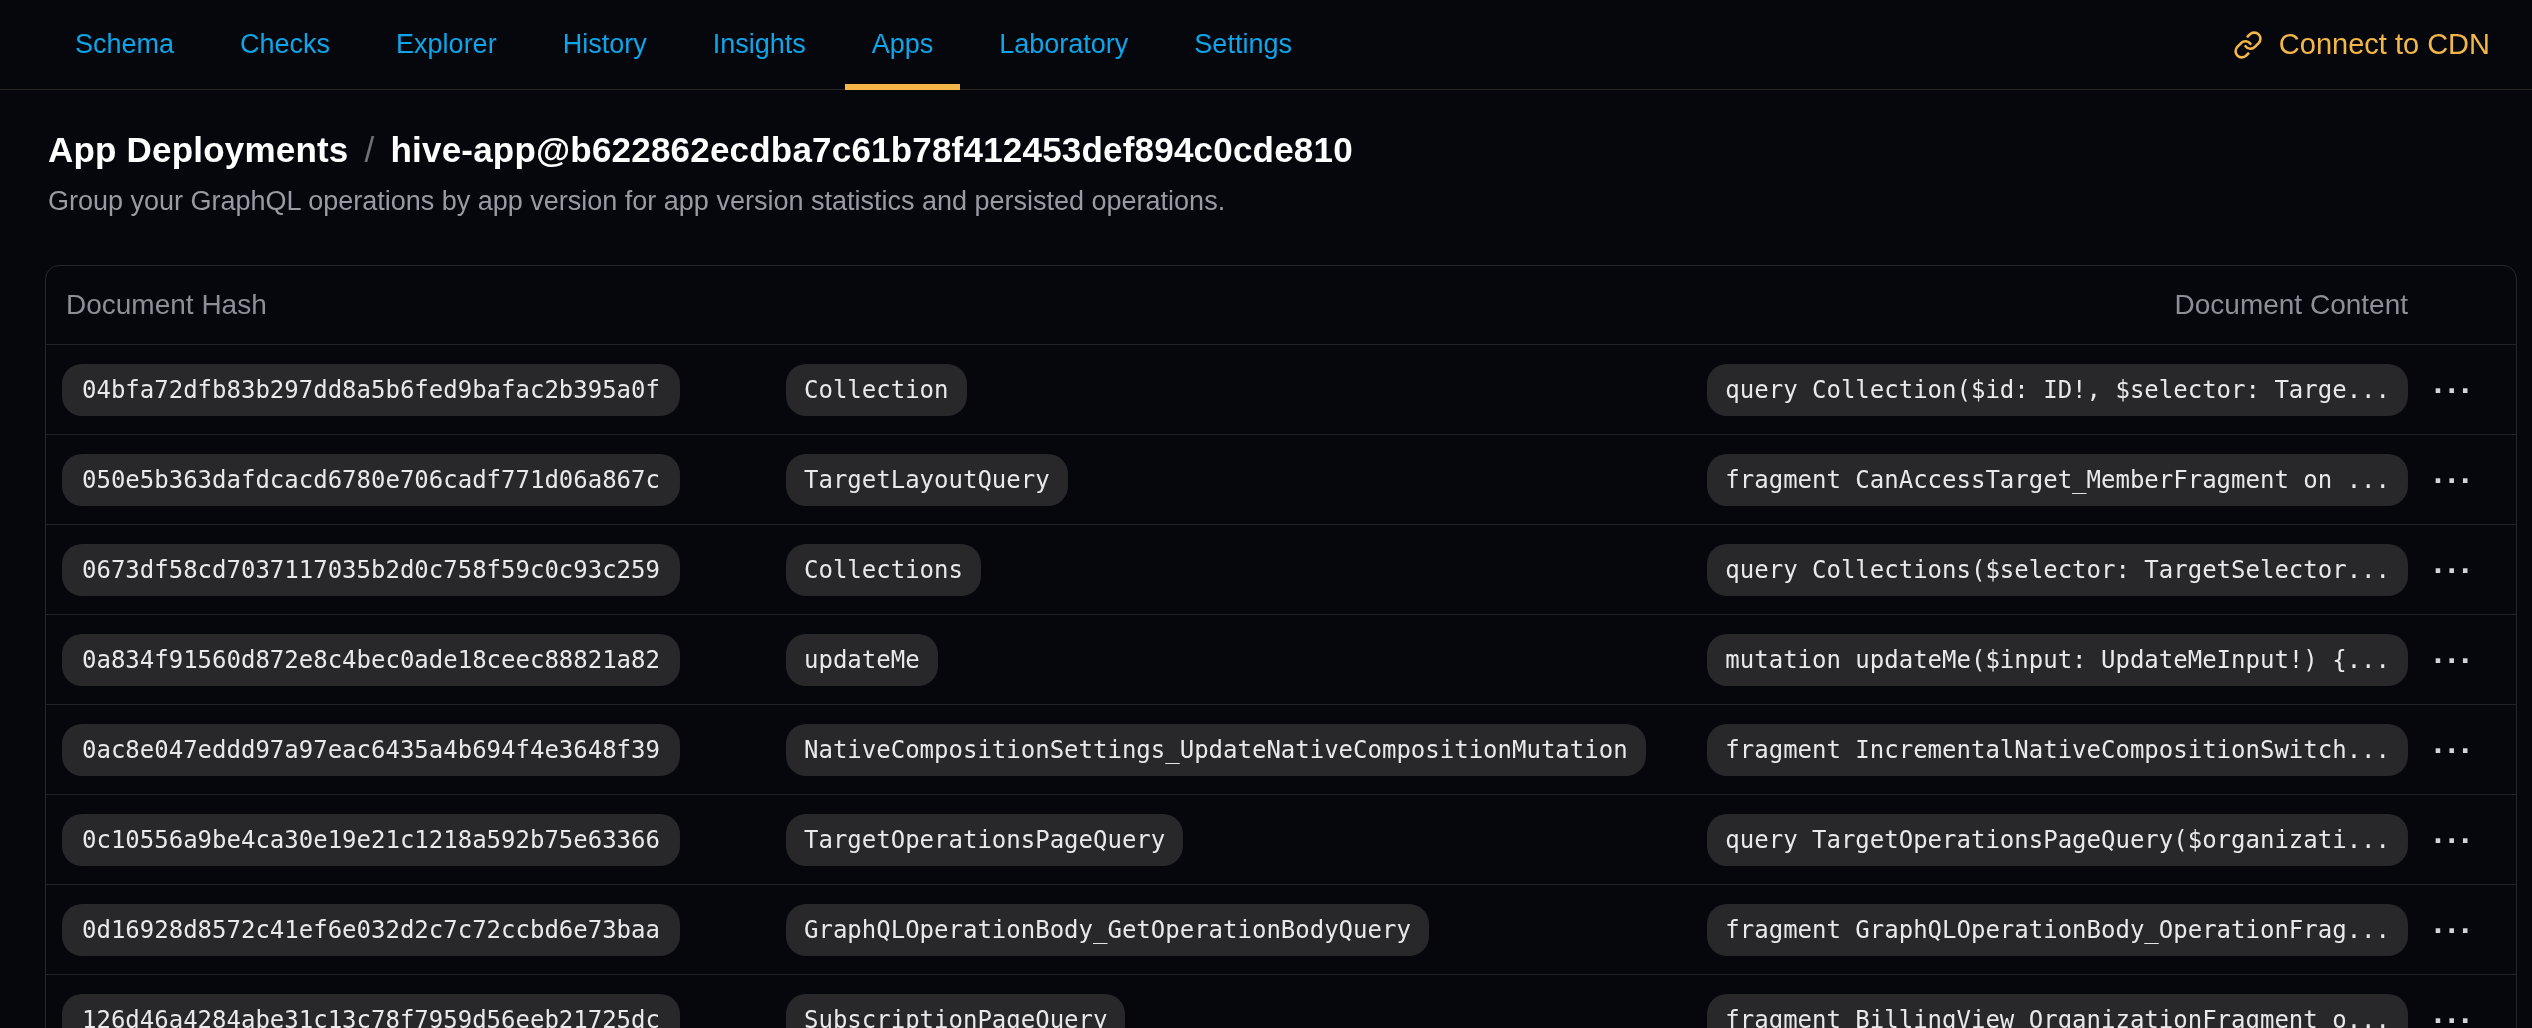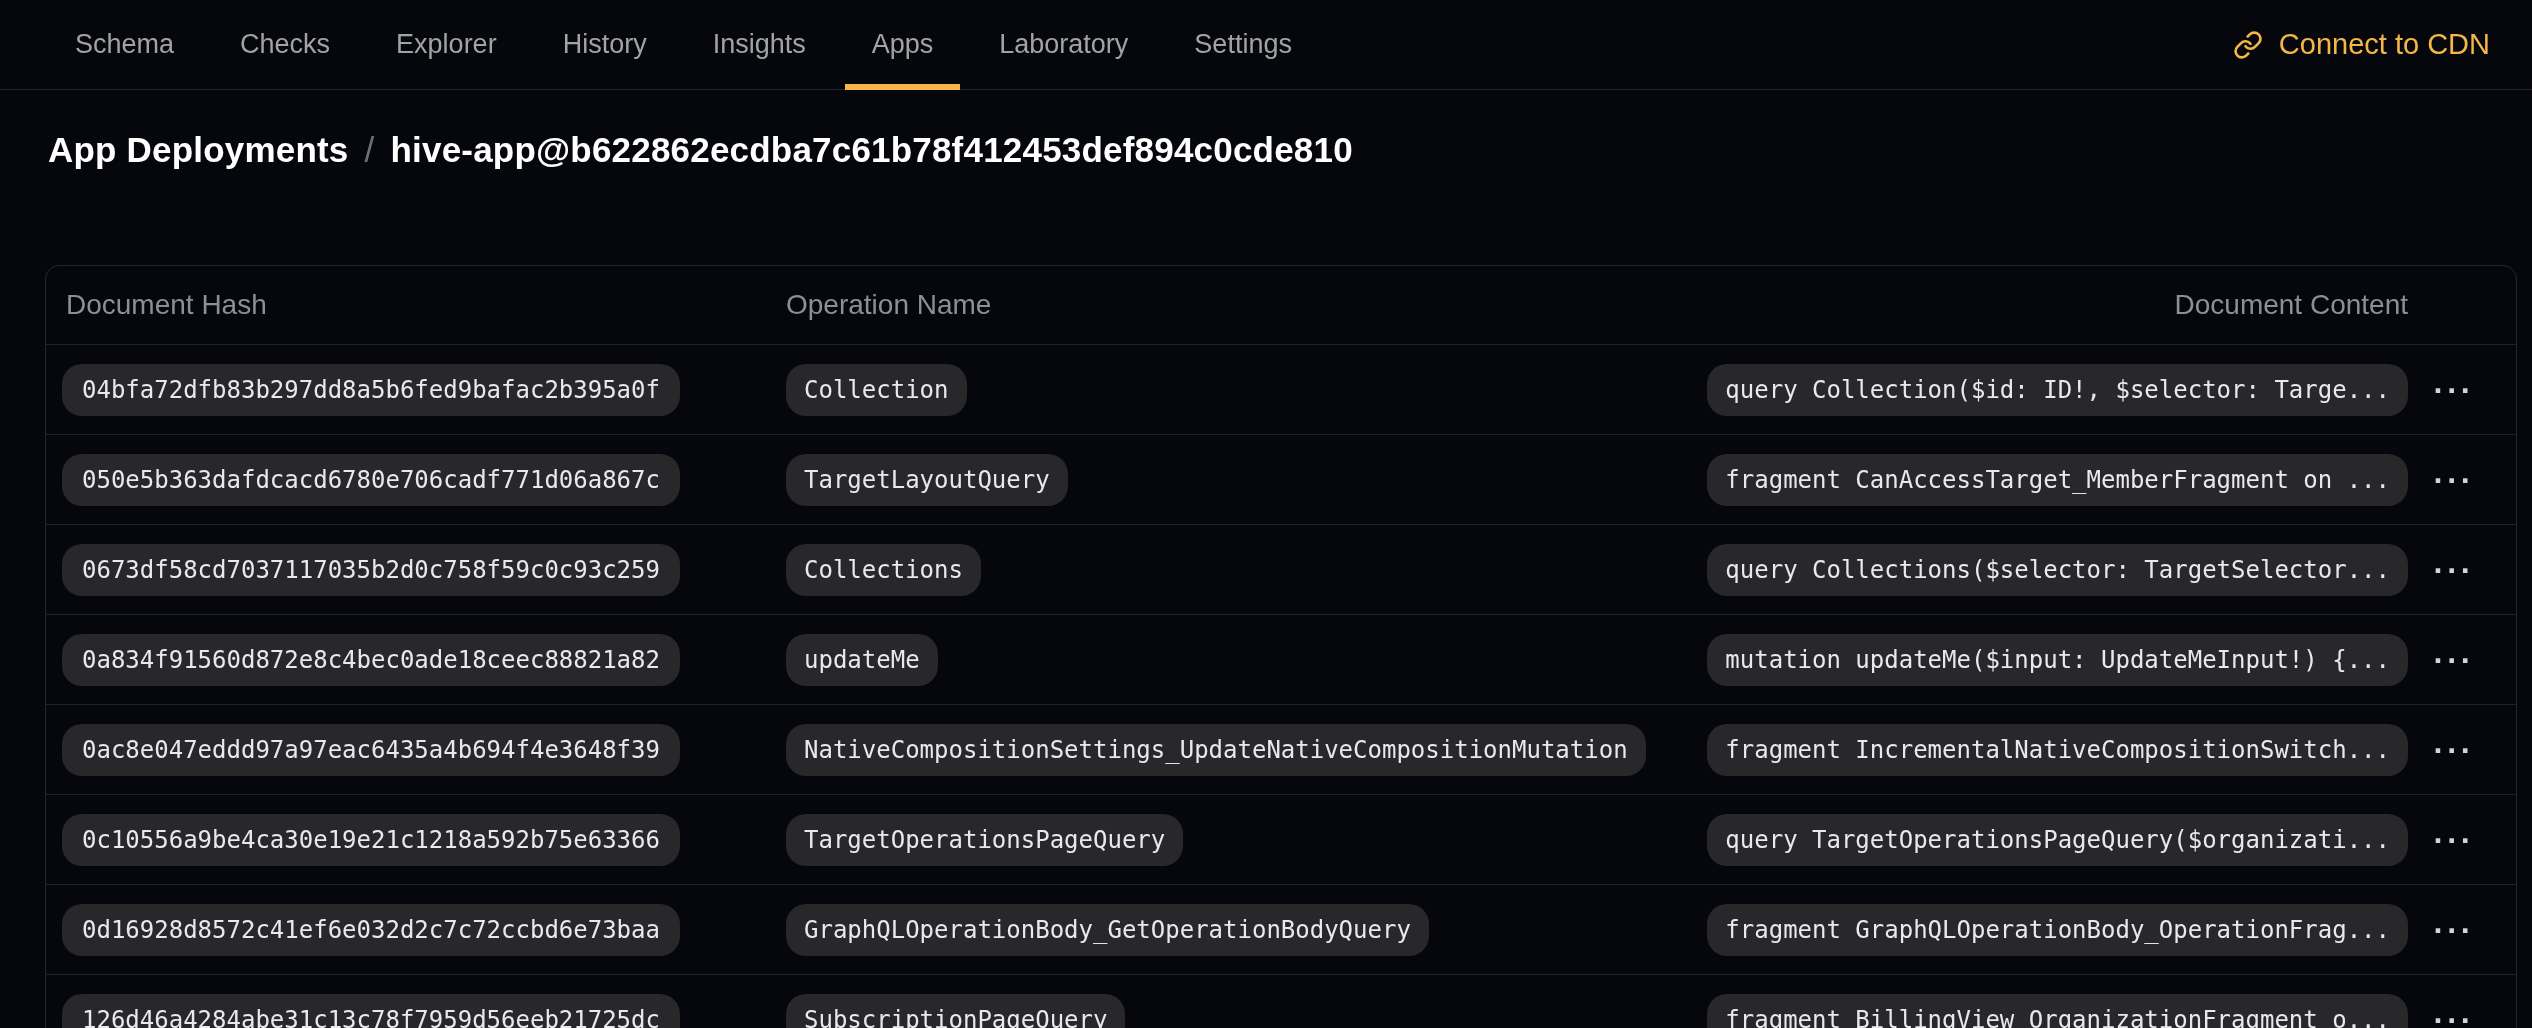--- a/index.html
+++ b/index.html
@@ -29,21 +29,21 @@
     align-items: stretch;
     justify-content: space-between;
     border-bottom: 1px solid #2a2721;
     padding: 0 42px 0 48px;
   }
   .nav-tabs { display: flex; gap: 12px; }
   .nav-tab {
     display: flex; align-items: center;
     padding: 8px 27px;
     font-size: 27px;
-    color: #a3a3a3;
+    color: #0ea5e9;
     position: relative;
     cursor: pointer;
     white-space: nowrap;
   }
   .nav-tab.active::after {
     content: "";
     position: absolute;
     left: 0; right: 0; bottom: -1px;
     height: 6px;
     background: var(--accent);
@@ -134,26 +134,26 @@
       </svg>
     </span>
     <span>Connect to CDN</span>
   </div>
 </nav>
 
 <header class="page-head">
   <div class="title-row">
     <span>App Deployments</span><span class="crumb-sep">/</span><span>hive-app@b622862ecdba7c61b78f412453def894c0cde810</span>
   </div>
+  <div class="subtitle">Group your GraphQL operations by app version for app version statistics and persisted operations.</div>
 </header>
 
 <section class="card">
   <div class="thead">
     <div class="h-hash">Document Hash</div>
-    <div>Operation Name</div>
     <div class="h-content">Document Content</div>
     <div></div>
   </div>
   <div id="rows">
       <div class="trow">
     <div class="cell-hash">
       <span class="pill">04bfa72dfb83b297dd8a5b6fed9bafac2b395a0f</span>
     </div>
     <div class="cell-op">
       <span class="pill">Collection</span>

